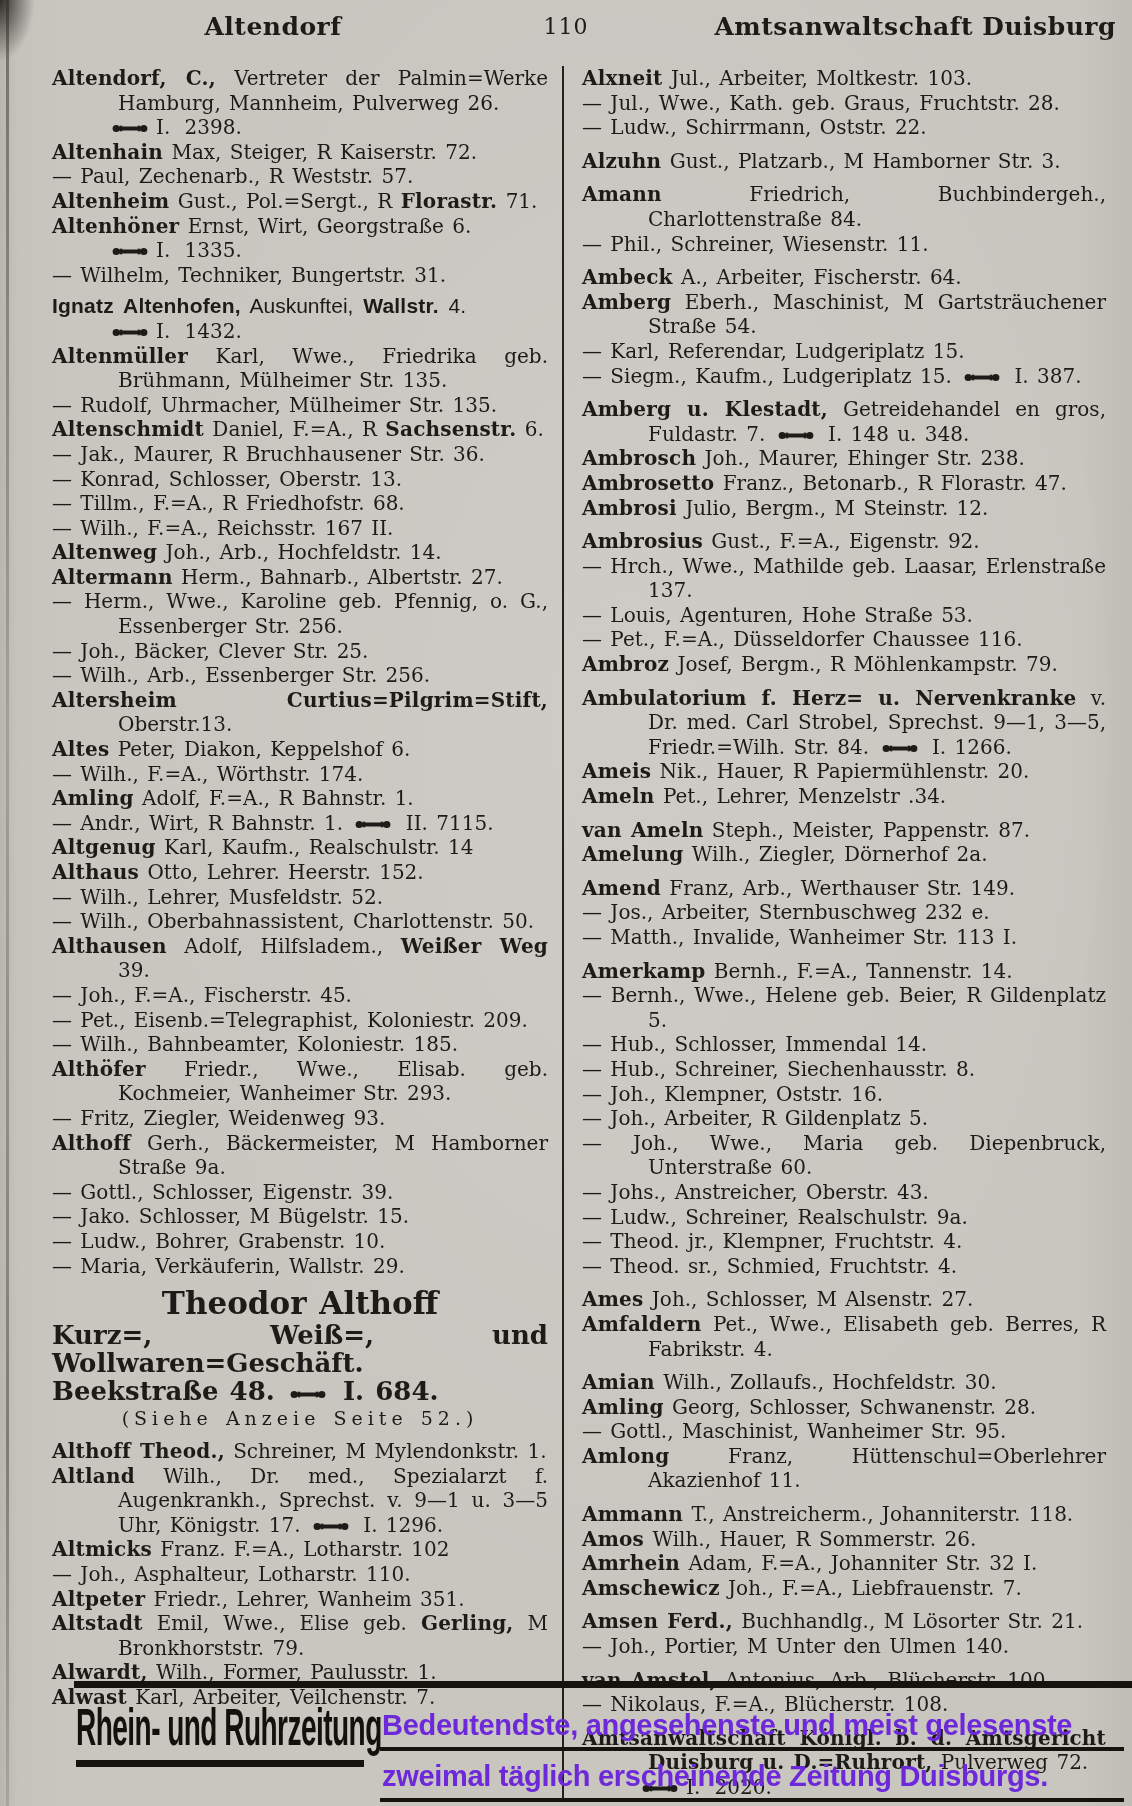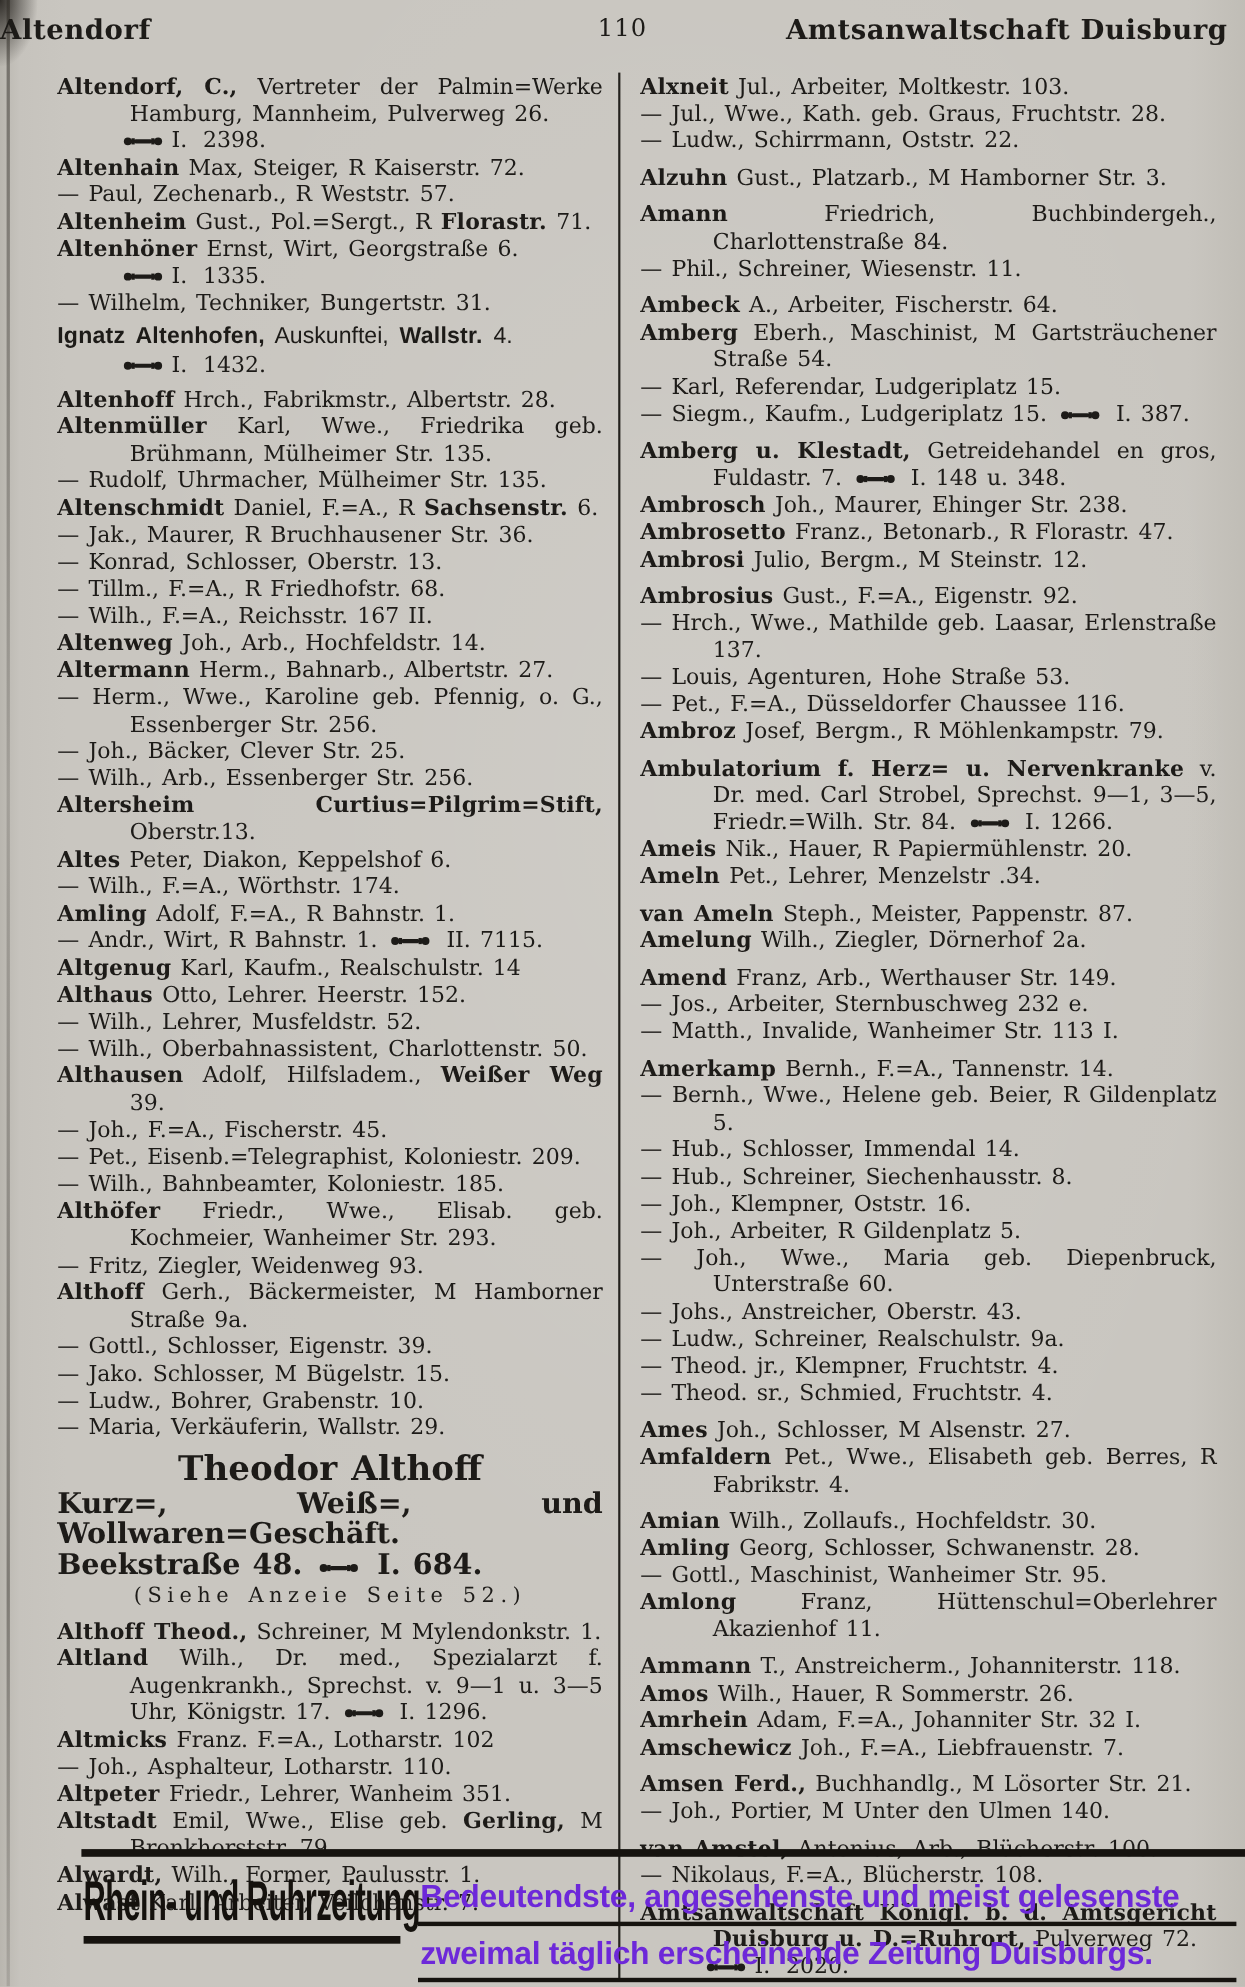--- a/index.html
+++ b/index.html
@@ -14,21 +14,21 @@
     color:#1d1b18;
   }
   .corner-smudge{position:absolute;top:0;left:0;width:34px;height:60px;
     background:radial-gradient(ellipse at 0 0, rgba(25,22,18,.85), rgba(25,22,18,0) 72%);}
   .crease{position:absolute;top:0;left:6px;width:3px;height:100%;
     background:linear-gradient(180deg, rgba(40,36,30,.50), rgba(40,36,30,.18) 40%, rgba(40,36,30,.42) 80%, rgba(40,36,30,.15));}
 
   
   .page-header{position:relative;height:50px;padding-top:12px;}
   .header-left,.header-right{position:absolute;top:12px;font-weight:bold;font-size:25px;letter-spacing:.5px;}
-  .header-left{left:0;width:546px;}
+  .header-left{left:0;width:546px;text-align:center;}
   .header-right{left:566px;right:16px;text-align:right;}
   .page-number{position:absolute;top:14px;left:506px;width:120px;text-align:center;
     font-size:22px;font-weight:normal;letter-spacing:1px;}
 
   
   .columns{display:flex;align-items:stretch;padding:4px 26px 0 52px;}
   .col{font-size:20px;line-height:24.6px;}
   .col-left{width:496px;padding-right:14px;border-right:2px solid #23211d;}
   .col-right{flex:1;padding-left:18px;}
 
@@ -107,21 +107,20 @@
             <g fill="#1d1b18">
               <circle cx="4.2" cy="6.5" r="3.6"></circle>
               <rect x="4" y="4.9" width="5" height="3.2"></rect>
               <rect x="7.5" y="3.7" width="3" height="5.6"></rect>
               <rect x="9.5" y="4.6" width="17" height="3.8" rx="1.9"></rect>
               <rect x="25.5" y="3.7" width="3" height="5.6"></rect>
               <rect x="27" y="4.9" width="5" height="3.2"></rect>
               <circle cx="31.8" cy="6.5" r="3.6"></circle>
             </g>
           </svg></span>I. 1432.</div>
-      <p class="entry g2"><b>Altenhoff</b> Hrch., Fabrikmstr., Albertstr. 28.</p>
       <p class="entry"><b>Altenmüller</b> Karl, Wwe., Friedrika geb. Brühmann, Mülheimer Str. 135.</p>
       <p class="entry">— Rudolf, Uhrmacher, Mülheimer Str. 135.</p>
       <p class="entry"><b>Altenschmidt</b> Daniel, F.=A., R <b>Sachsenstr.</b> 6.</p>
       <p class="entry">— Jak., Maurer, R Bruchhausener Str. 36.</p>
       <p class="entry">— Konrad, Schlosser, Oberstr. 13.</p>
       <p class="entry">— Tillm., F.=A., R Friedhofstr. 68.</p>
       <p class="entry">— Wilh., F.=A., Reichsstr. 167 II.</p>
       <p class="entry"><b>Altenweg</b> Joh., Arb., Hochfeldstr. 14.</p>
       <p class="entry"><b>Altermann</b> Herm., Bahnarb., Albertstr. 27.</p>
       <p class="entry">— Herm., Wwe., Karoline geb. Pfennig, o. G., Essenberger Str. 256.</p>

